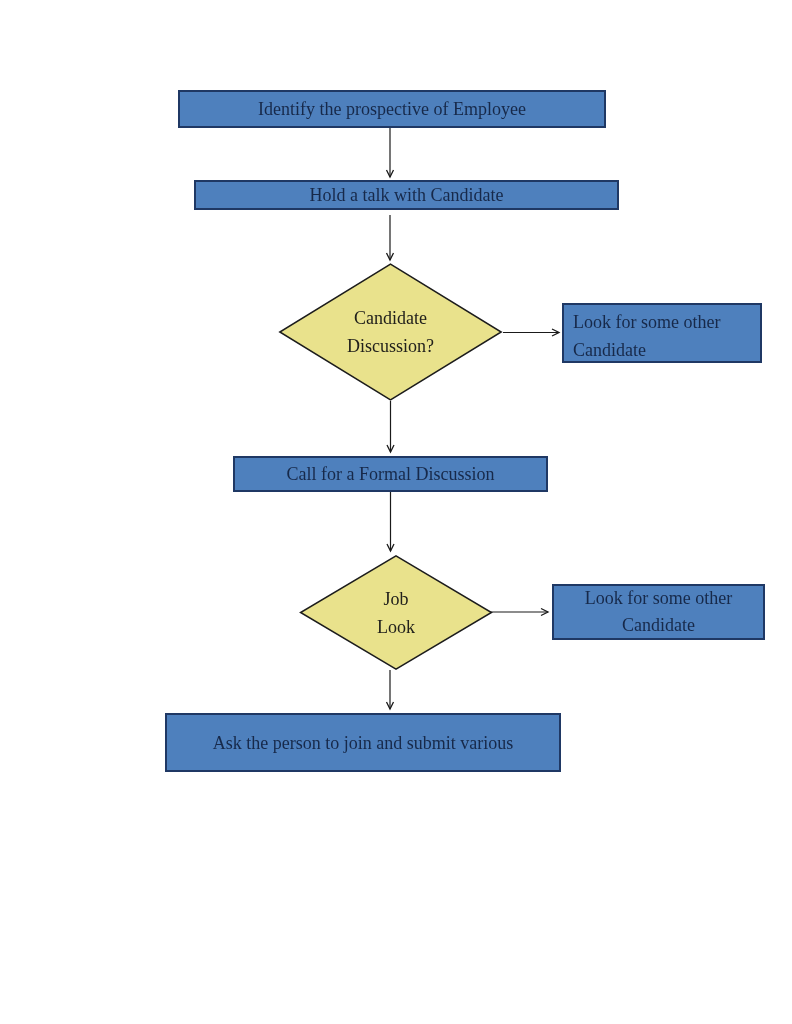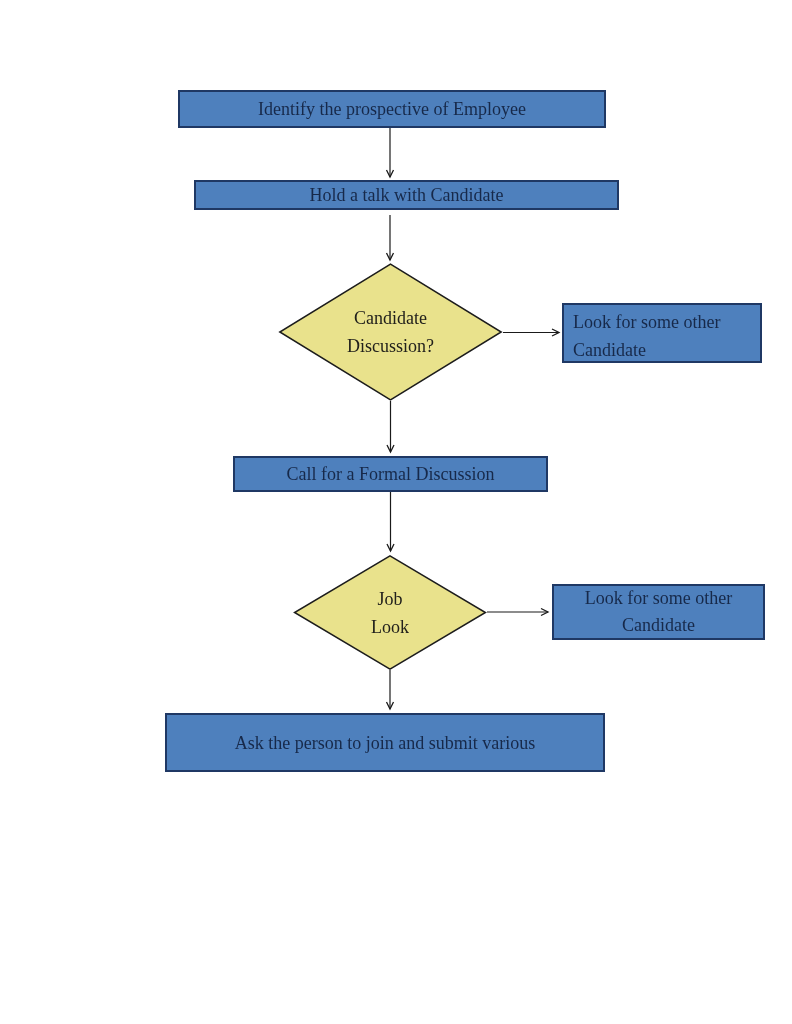--- a/index.html
+++ b/index.html
@@ -38,26 +38,26 @@
     text-align: center;
     line-height: 27px;
   }
   #box-identify { left: 178px; top: 90px;  width: 428px; height: 38px; }
   #box-hold     { left: 194px; top: 180px; width: 425px; height: 30px; text-align: right; }
   #box-look1    { left: 562px; top: 303px; width: 200px; height: 60px;
                   align-items: flex-start; text-align: left;
                   justify-content: flex-start; padding: 3px 0 0 9px; line-height: 28px; }
   #box-call     { left: 233px; top: 456px; width: 315px; height: 36px; }
   #box-look2    { left: 552px; top: 584px; width: 213px; height: 56px; }
-  #box-ask      { left: 165px; top: 713px; width: 440px; height: 59px; line-height: 28px; text-align: center; }
+  #box-ask      { left: 165px; top: 713px; width: 396px; height: 59px; line-height: 28px; text-align: center; }
   .diamond {
     position: absolute;
   }
   #dia-interested { left: 278px; top: 263px; width: 225px; height: 138px; }
-  #dia-joboffer   { left: 293px; top: 555px; width: 194px; height: 115px; text-decoration: underline; }
+  #dia-joboffer   { left: 299px; top: 555px; width: 194px; height: 115px; text-decoration: underline; }
   .diamond .shape {
     position: absolute;
     left: 0; top: 0;
     width: 100%; height: 100%;
     display: block;
   }
   .diamond .shape polygon {
     fill: #e9e28c;
     stroke: #1c1c1c;
     stroke-width: 1.5;

